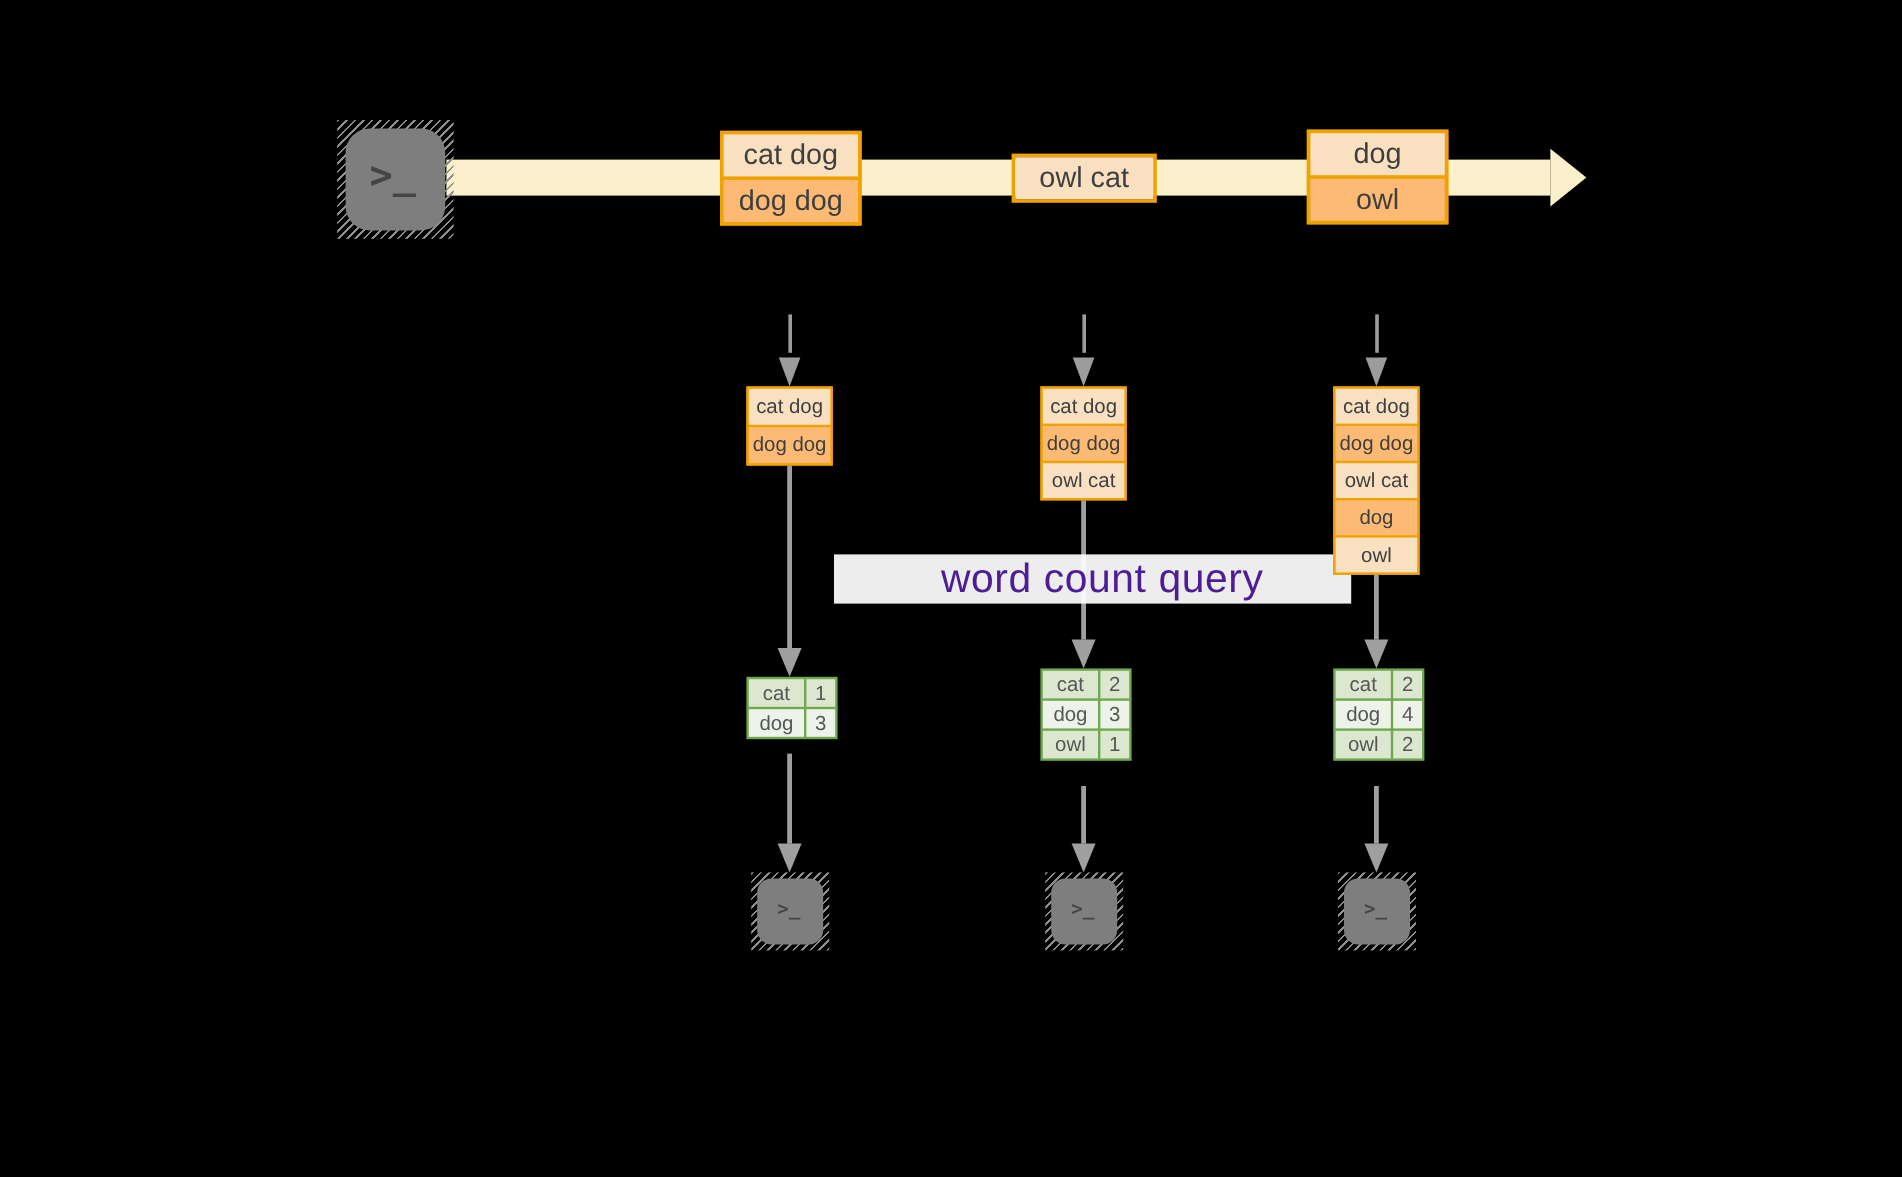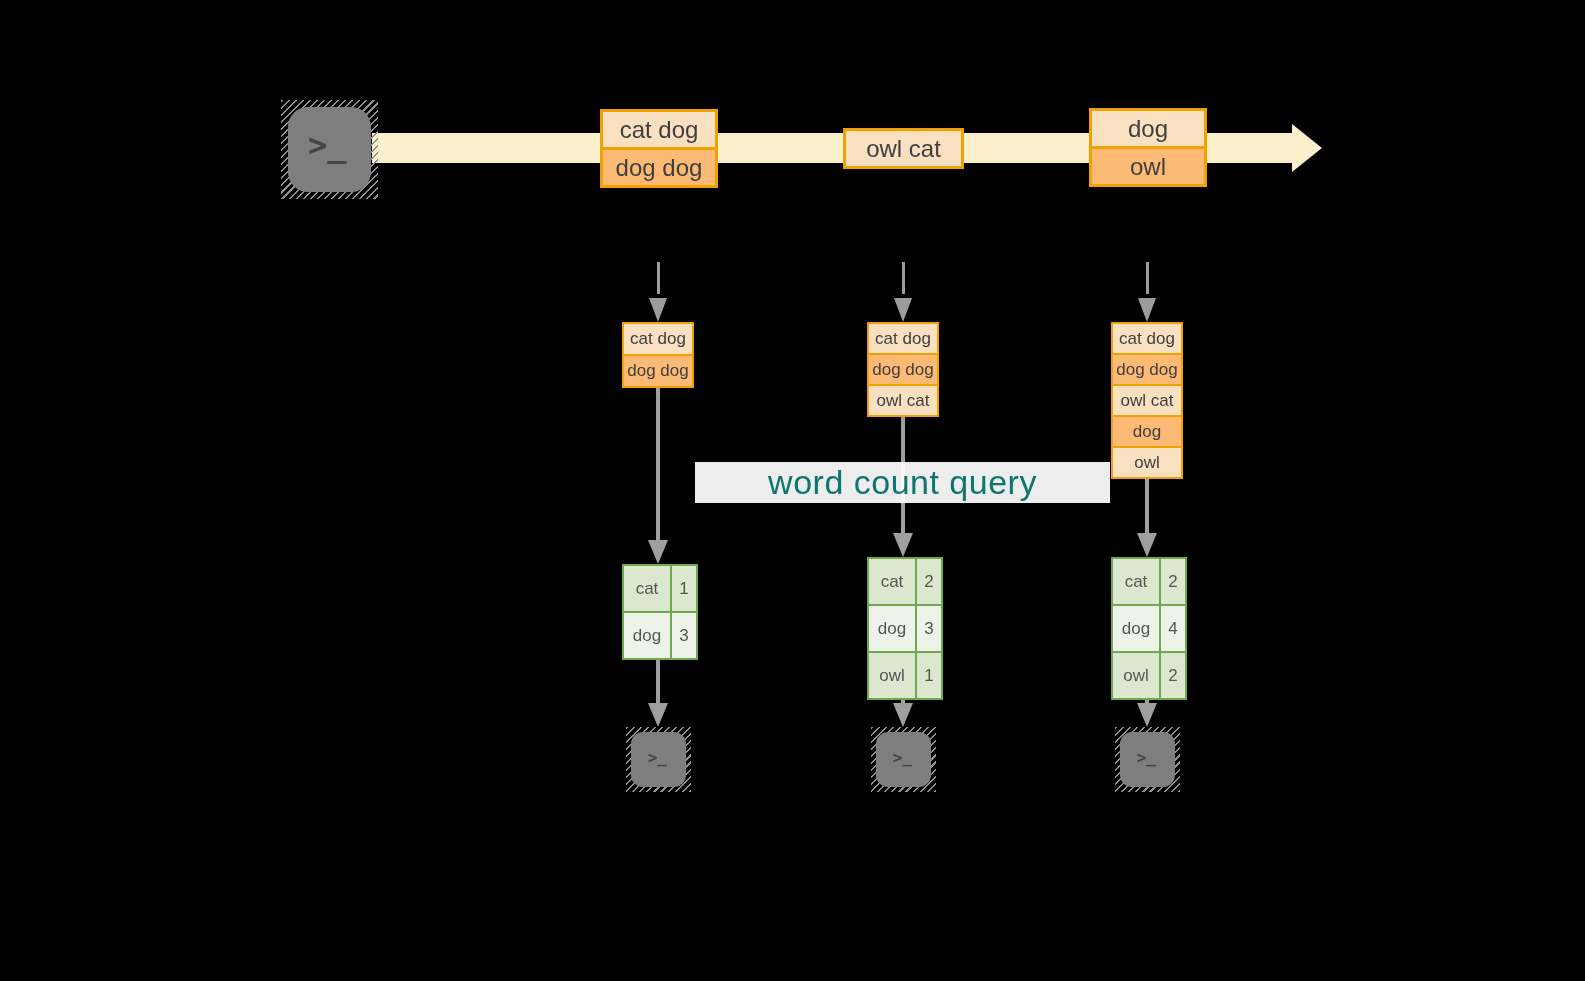--- a/index.html
+++ b/index.html
@@ -50,31 +50,31 @@
   .dhead{
     width:0;height:0;z-index:1;
     border-left:9px solid transparent;border-right:9px solid transparent;
     border-top:24px solid #9c9c9c;
   }
 
   
   .qlabel{
     background:rgba(255,255,255,0.93);z-index:2;
     display:flex;align-items:center;justify-content:center;
-    font-size:34px;color:#0f766e;letter-spacing:0.5px;
+    font-size:34px;color:#4c1d95;letter-spacing:0.5px;padding-left:16px;
   }
 
   
   .gtable{
     background:#6fa84f;padding:2px;display:grid;
     grid-template-columns:46px 24px;gap:2px;z-index:3;
   }
   .gcell{
     display:flex;align-items:center;justify-content:center;
-    height:45px;font-size:17px;color:#565656;
+    height:23px;font-size:17px;color:#565656;
   }
   .g-tint{background:#dbe7cf;}
   .g-light{background:#eef3e9;}
 
   
   .term{
     z-index:3;
     background-image:repeating-linear-gradient(135deg,#8f8f8f 0 1.5px,transparent 1.5px 5px);
   }
   .term .screen{

